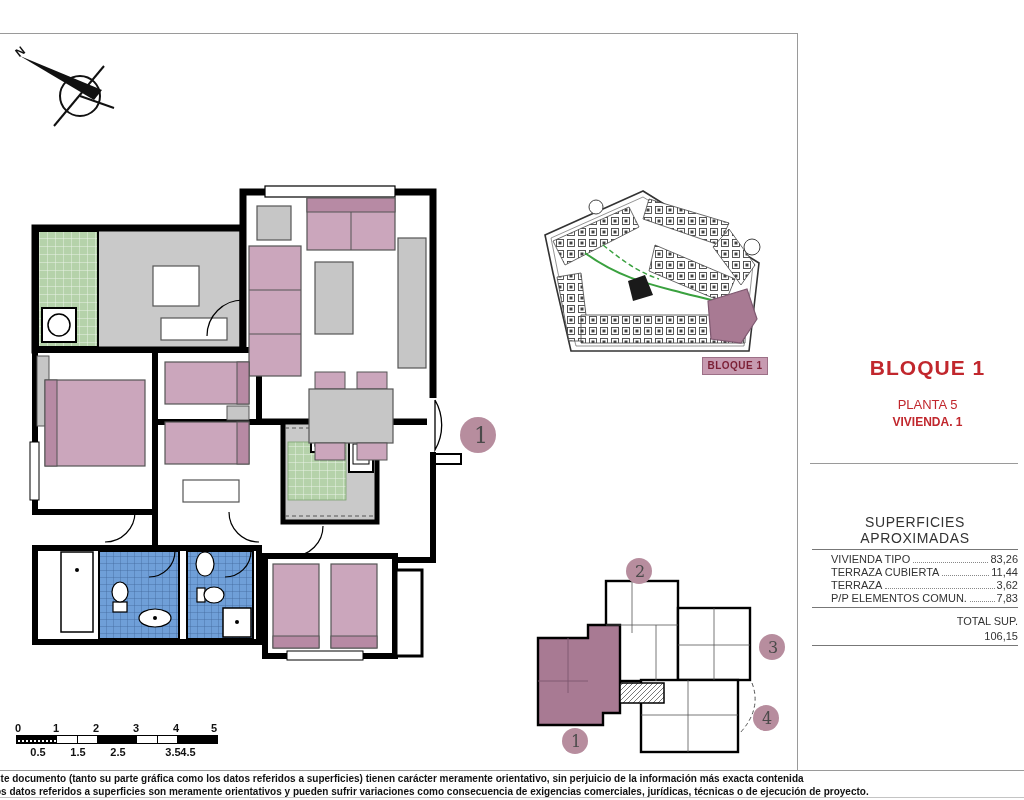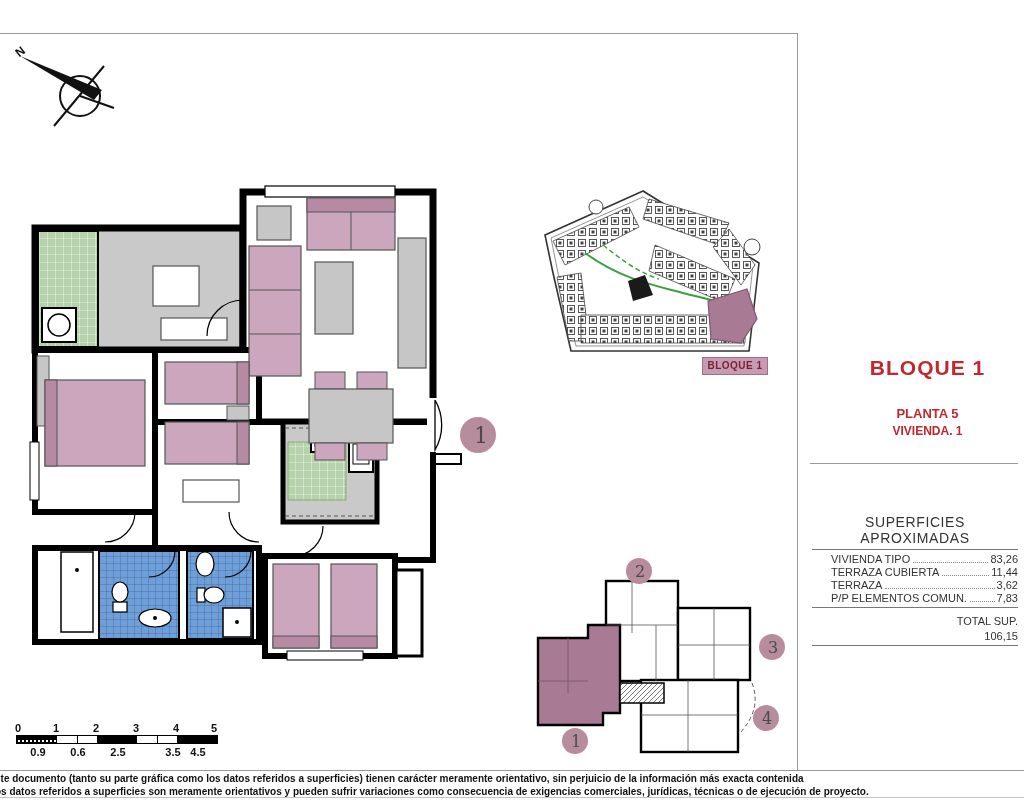--- a/index.html
+++ b/index.html
@@ -8,21 +8,21 @@
     position:relative; width:1024px; height:800px; background:#ffffff;
     font-family:"Liberation Sans", sans-serif; overflow:hidden; color:#222;
   }
   .hline, .vline { position:absolute; background:#9a9a9a; }
   .hline { height:1px; }
   .vline { width:1px; }
 
   
   .title-block { position:absolute; left:845px; top:356px; width:165px; text-align:center; color:#c1272d; }
   .title-bloque { font-size:21px; font-weight:bold; letter-spacing:1px; }
-  .title-planta { font-size:13px; font-weight:bold; margin-top:26px; }
+  .title-planta { font-size:13px; font-weight:normal; margin-top:17px; }
   .title-vivienda { font-size:12px; font-weight:bold; margin-top:3px; }
 
   
   .areas { position:absolute; left:812px; top:514px; width:206px; color:#333; }
   .areas-header { text-align:center; font-size:14px; letter-spacing:0.6px; color:#333; margin-bottom:3px; }
   .tline { border-top:1px solid #777; margin:3px 0; }
   .trow { display:flex; align-items:flex-end; font-size:11px; margin:1px 0 1px 19px; }
   .dots { flex:1; border-bottom:1px dotted #888; margin:0 1px 2px 3px; }
   .trow .tval { padding-left:1px; }
   .total-row { margin-top:7px;flex-direction:column; }
@@ -284,25 +284,25 @@
       <div class="sb-seg">
           <div class="midtick"></div>
         </div>
       <div class="sb-seg black"></div>
       <div class="sb-seg">
           <div class="midtick"></div>
         </div>
       <div class="sb-seg black"></div>
     </div>
     <div class="sb-bottom" style="padding-top:2px;">
-      <span style="left:22px">0.9</span>
-      <span style="left:62px">0.6</span>
+      <span style="left:22px">0.5</span>
+      <span style="left:62px">1.5</span>
       <span style="left:102px">2.5</span>
       <span style="left:157px">3.5</span>
-      <span style="left:182px">4.5</span>
+      <span style="left:172px">4.5</span>
     </div>
   </div>
 
   <div class="disclaimer">
     <div>ste documento (tanto su parte gráfica como los datos referidos a superficies) tienen carácter meramente orientativo, sin perjuicio de la información más exacta contenida</div>
     <div>os datos referidos a superficies son meramente orientativos y pueden sufrir variaciones como consecuencia de exigencias comerciales, jurídicas, técnicas o de ejecución de proyecto.</div>
   </div>
 
 </div>
 

